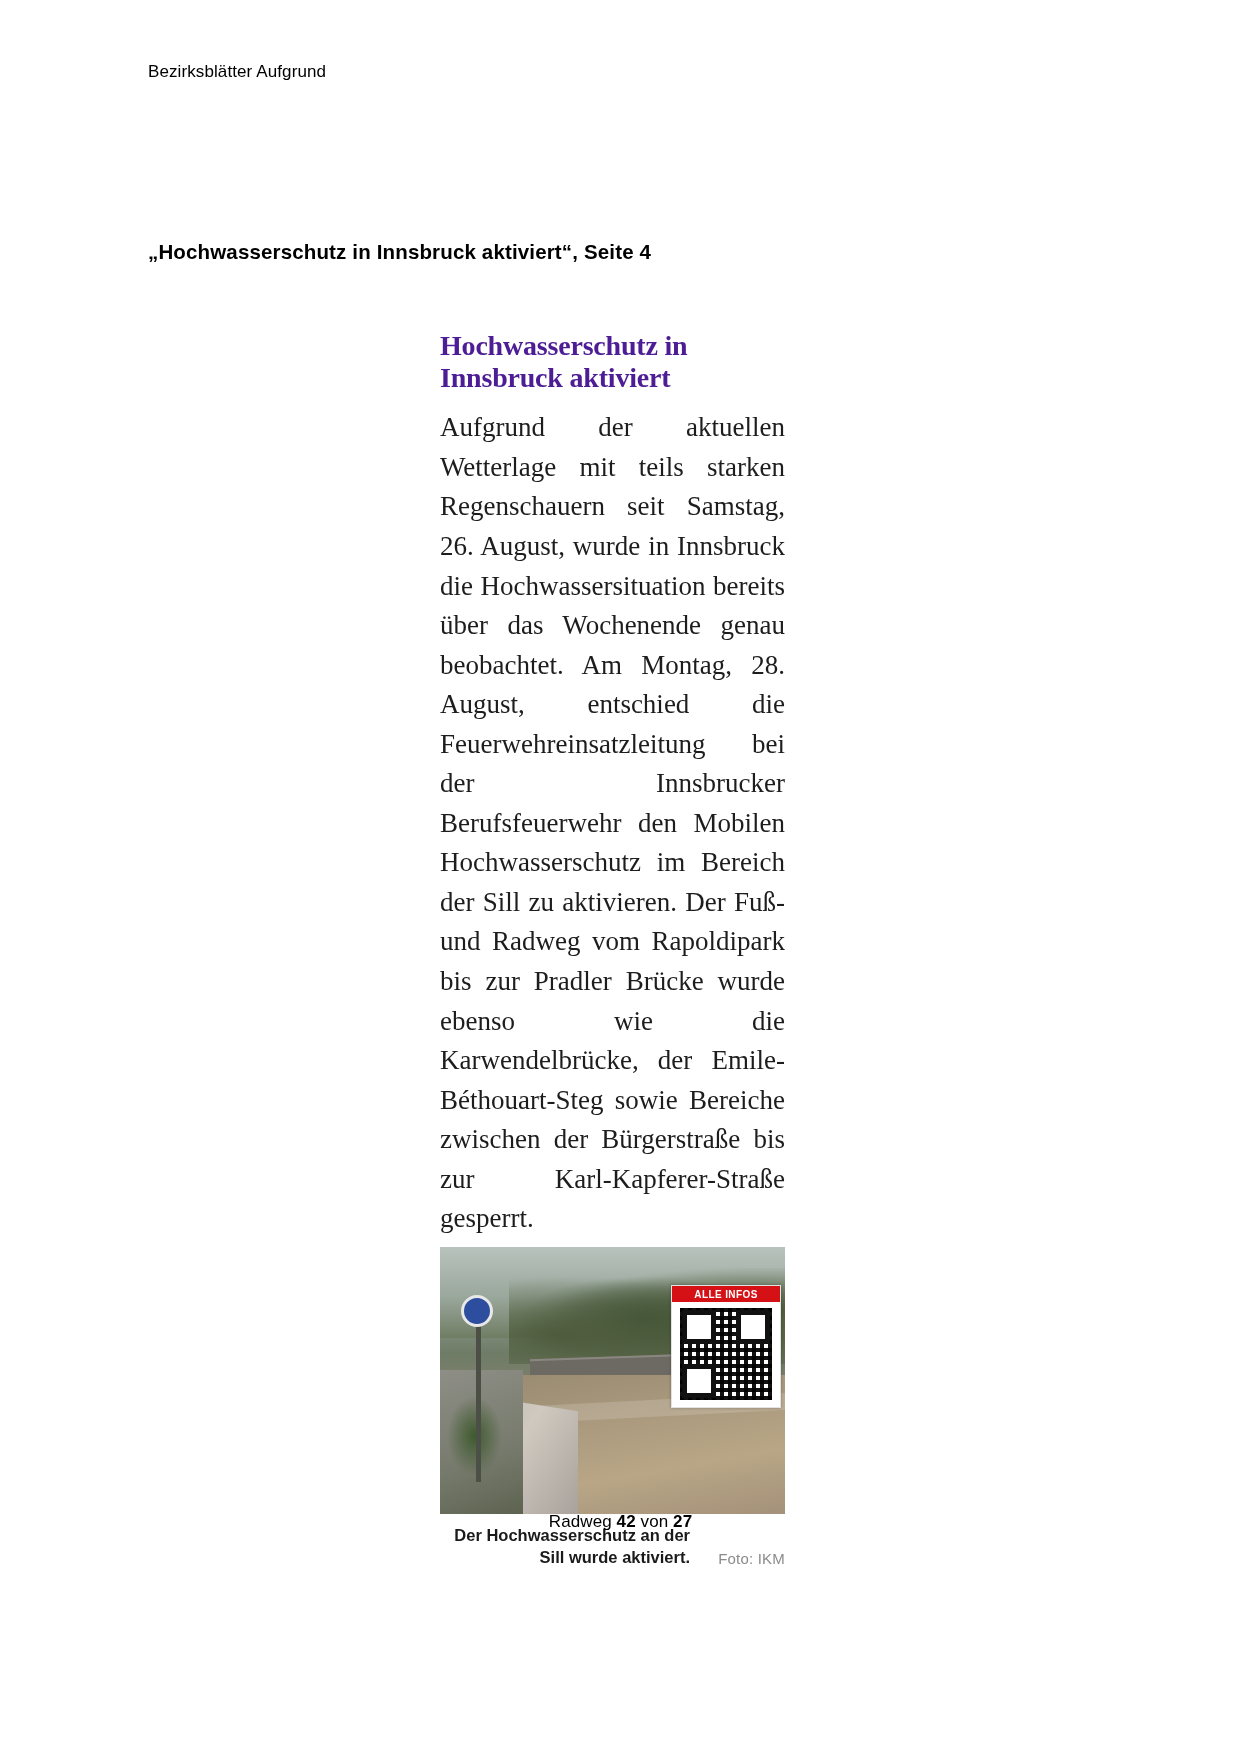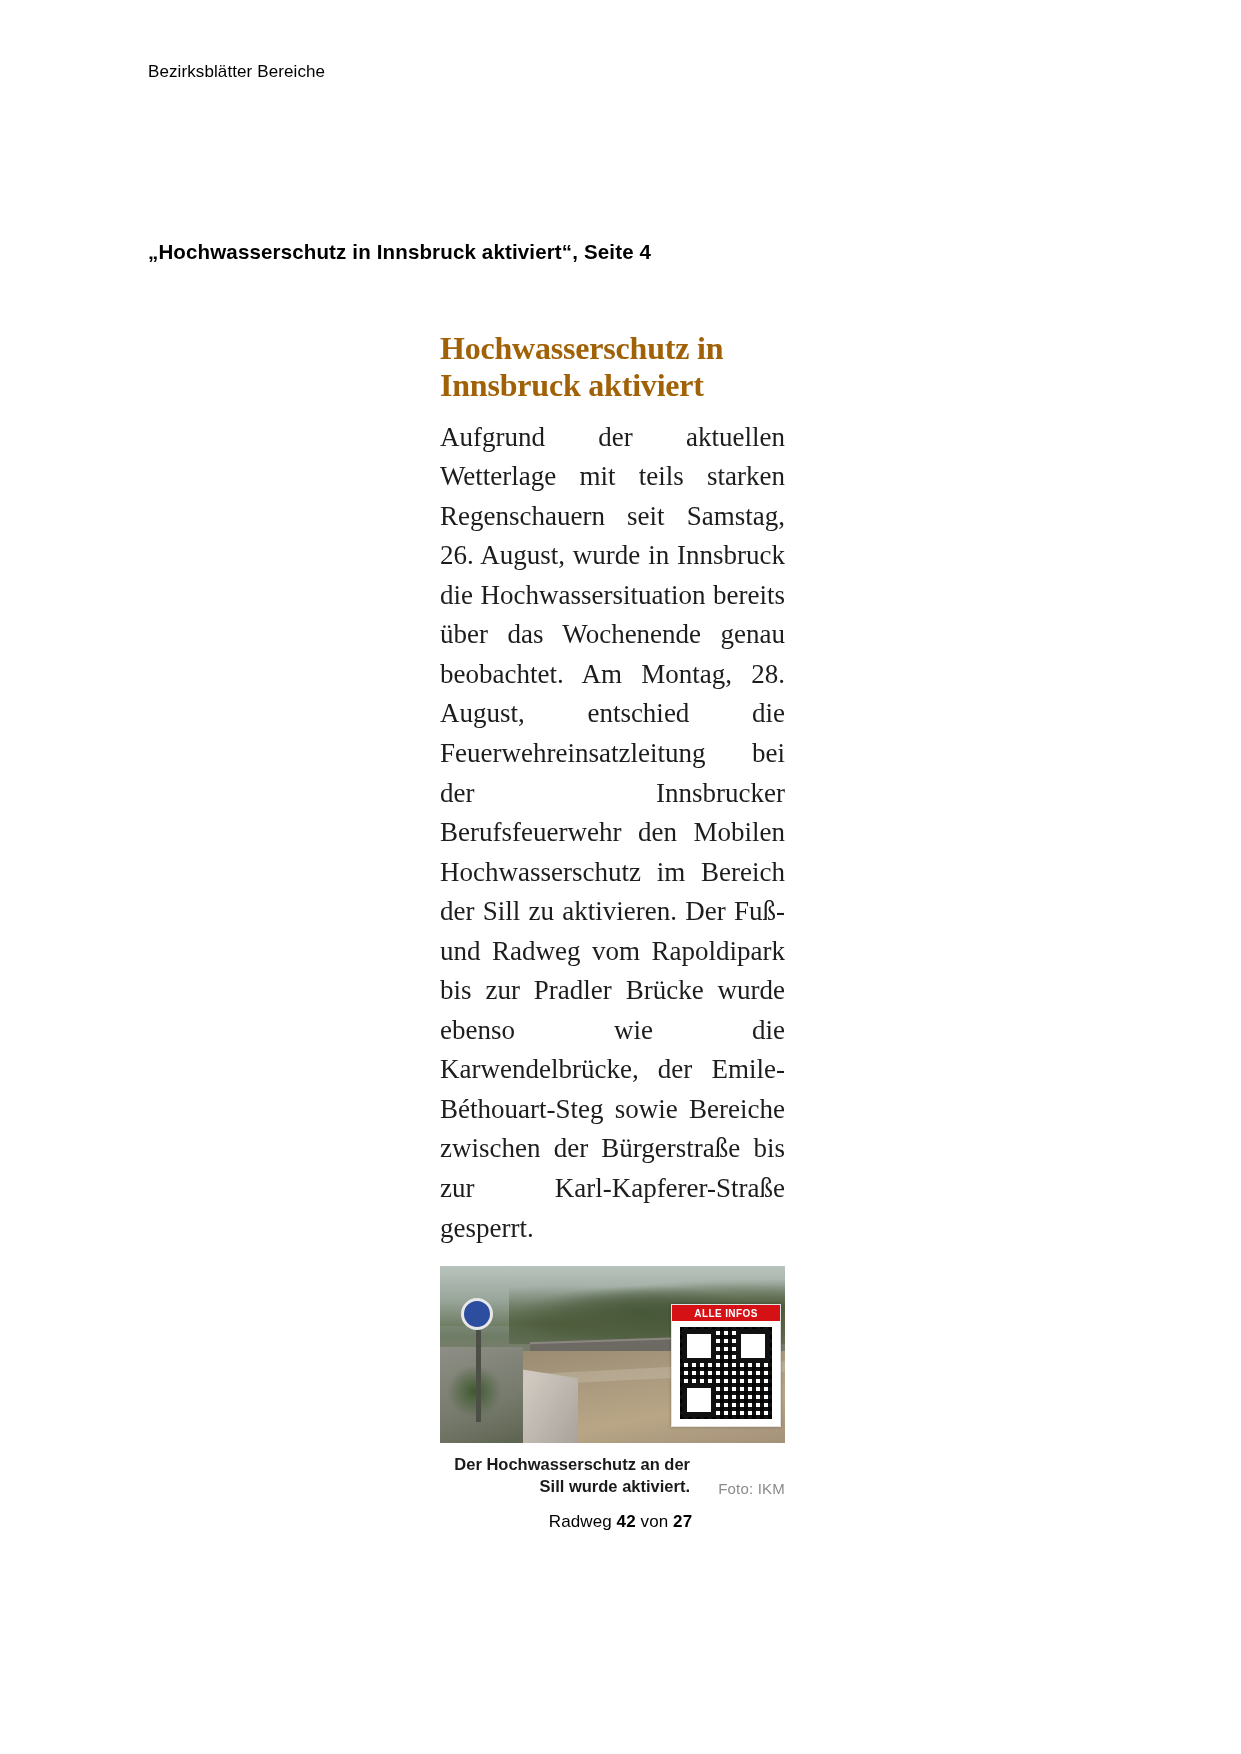--- a/index.html
+++ b/index.html
@@ -48,44 +48,44 @@
   .clipping {
     position: absolute;
     left: 440px;
     top: 330px;
     width: 345px;
   }
 
   .clip-headline {
     font-family: "Liberation Serif", serif;
     font-weight: bold;
-    font-size: 32px;
+    font-size: 28px;
     line-height: 1.15;
-    color: #a16207;
+    color: #4c1d95;
     letter-spacing: -0.2px;
     margin: 0 0 14px 0;
   }
 
   .clip-body {
     font-family: "Liberation Serif", serif;
     font-size: 27px;
     line-height: 1.465;
     color: #1d1d1d;
     text-align: justify;
     text-justify: inter-word;
     margin: 0;
     hyphens: manual;
   }
 
   
   .photo {
     position: relative;
-    margin-top: 18px;
+    margin-top: 8px;
     width: 345px;
-    height: 177px;
+    height: 267px;
     overflow: hidden;
     background: linear-gradient(180deg, #9fa9a2 0%, #8d9a90 22%, #6e7c66 40%, #8b8173 60%, #a3937f 100%);
   }
   .photo .sky {
     position: absolute;
     left: 0; top: 0; width: 100%; height: 34%;
     background: linear-gradient(180deg, #b9c3bd 0%, #9aa79c 55%, #6f7d63 100%);
   }
   .photo .trees {
     position: absolute;
@@ -244,21 +244,21 @@
   }
   .page-footer .num {
     font-weight: bold;
   }
 </style>
 </head>
 <body>
 
 <div class="page-header">
   <span class="brand">Bezirksblätter</span>
-  <span class="section">Bereiche</span>
+  <span class="section">Aufgrund</span>
 </div>
 
 <div class="doc-title">„Hochwasserschutz in Innsbruck aktiviert“, Seite 4</div>
 
 <div class="clipping">
 
   <h1 class="clip-headline">Hochwasserschutz in Innsbruck aktiviert</h1>
 
   <p class="clip-body">Aufgrund der aktuellen Wetterlage mit teils starken Regenschauern seit Samstag, 26. August, wurde in Innsbruck die Hochwassersituation bereits über das Wochenende genau beobachtet. Am Montag, 28. August, entschied die Feuerwehreinsatzleitung bei der Innsbrucker Berufsfeuerwehr den Mobilen Hochwasserschutz im Bereich der Sill zu aktivieren. Der Fuß- und Radweg vom Rapoldipark bis zur Pradler Brücke wurde ebenso wie die Karwendelbrücke, der Emile-Béthouart-Steg sowie Bereiche zwischen der Bürgerstraße bis zur Karl-Kapferer-Straße gesperrt.</p>
 

